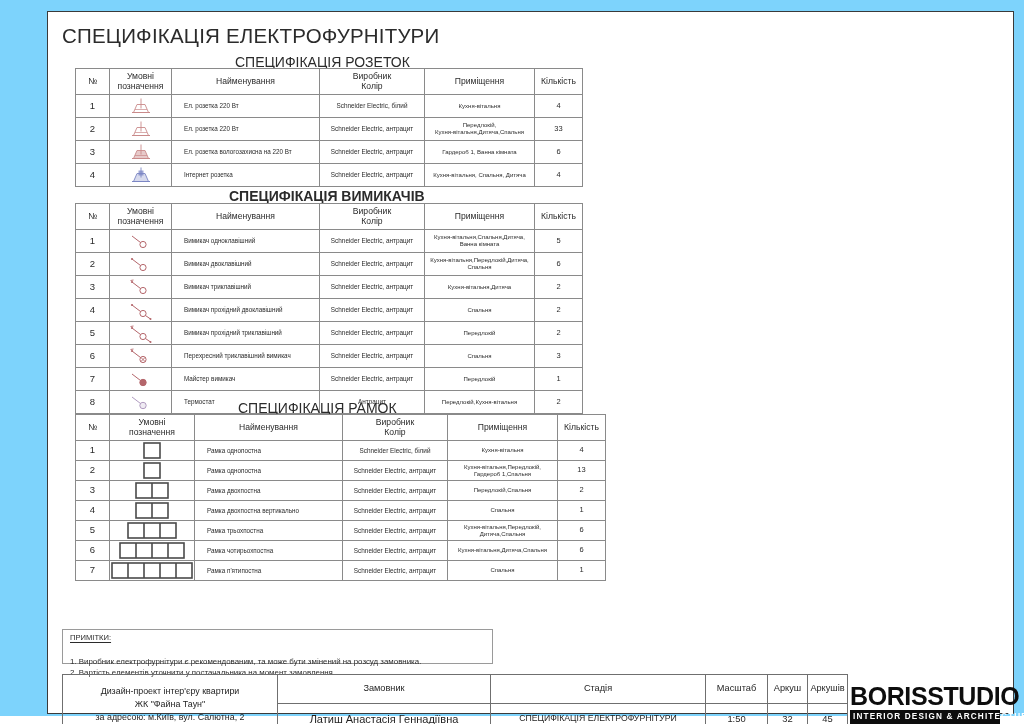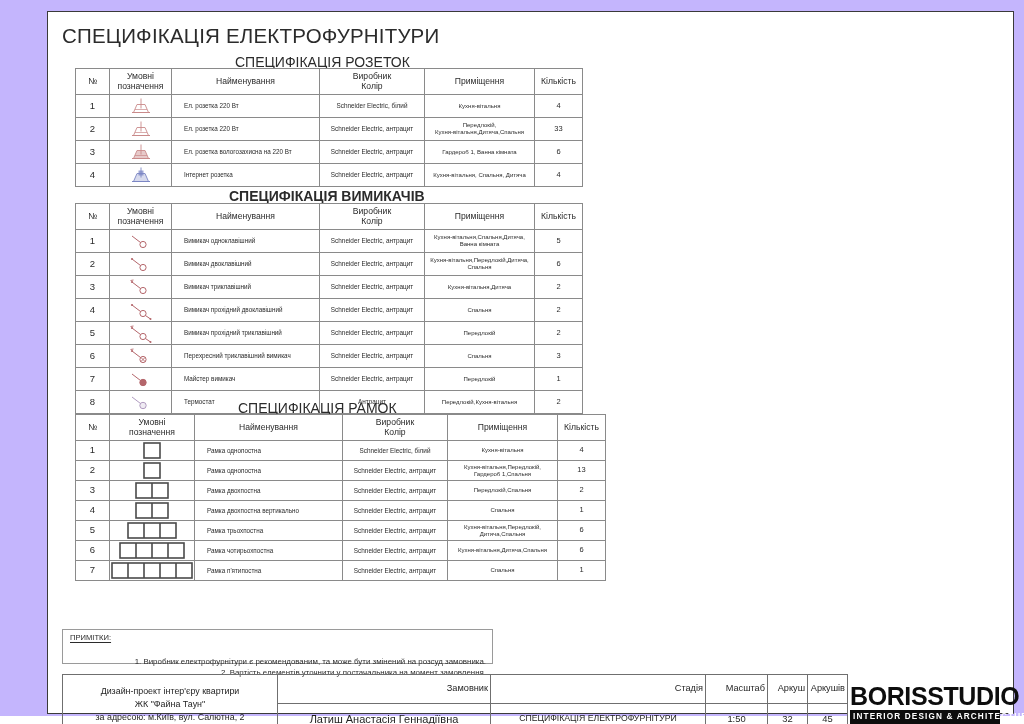--- a/index.html
+++ b/index.html
@@ -8,21 +8,21 @@
     width: 1024px; height: 724px;
     background: #ffffff;
     font-family: "Liberation Sans", sans-serif;
     overflow: hidden;
   }
 
   #sheet {
     position: absolute;
     left: 0; top: 0;
     width: 1024px; height: 716px;
-    background: #c4b5fd;
+    background: #7dd3fc;
   }
 
   
   #frame {
     position: absolute;
     left: 47px; top: 11px;
     width: 967px; height: 703px;
     border: 1.5px solid #3a3a3a;
     background: #ffffff;
   }
@@ -99,41 +99,40 @@
     color: #2b2b2b;
     text-decoration: underline;
     text-underline-offset: 1.5px;
     margin-bottom: 15px;
   }
   #notes .nt-line {
     font-size: 7.9px;
     color: #2b2b2b;
     line-height: 1.35;
     white-space: nowrap;
-    text-align: right;
   }
 
   
   #titleblock {
     position: absolute;
     left: 62px; top: 674px;
     width: 937px; height: 38px;
     border-collapse: collapse;
     table-layout: fixed;
   }
   #titleblock td {
     border: 0.8px solid #6f6f6f;
     text-align: center;
     vertical-align: middle;
     color: #1f1f1f;
     font-size: 9.4px;
     line-height: 1.3;
     padding: 8px 2px;
   }
-  #titleblock td.tb-head { font-size: 9.2px; height: 13px; text-align: right; }
+  #titleblock td.tb-head { font-size: 9.2px; height: 13px; }
   #titleblock .tb-proj { font-size: 8.9px; line-height: 1.45; }
   #titleblock .tb-client { font-size: 11px; }
   #titleblock .tb-stage { font-size: 8.7px; }
   #titleblock .tb-logo {
     border: none;
     padding: 0;
     background: #ffffff;
   }
 
   .logo-box {

